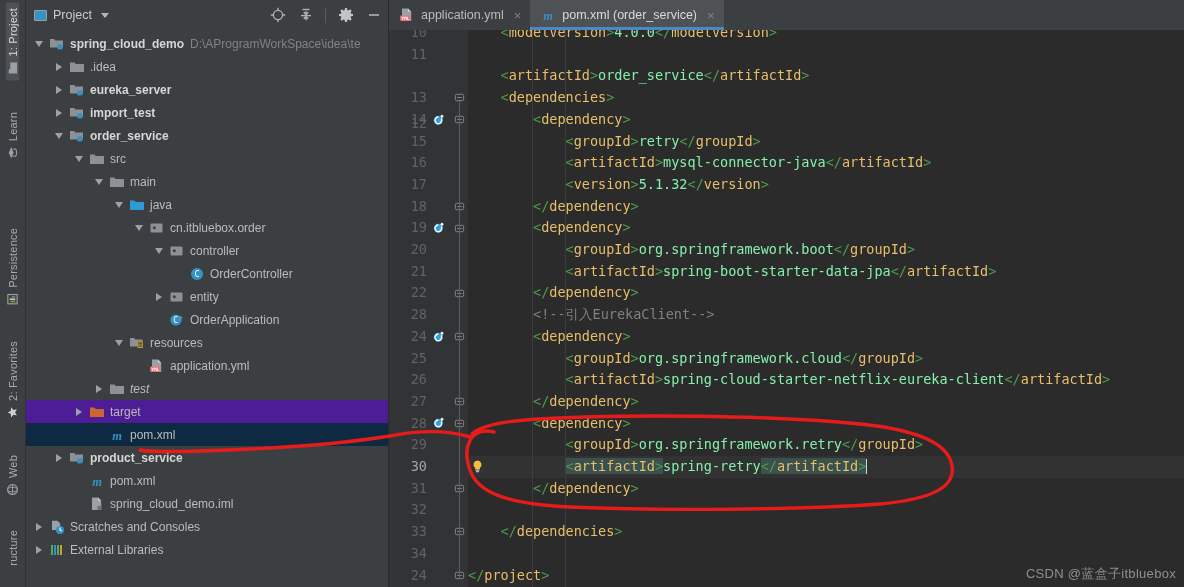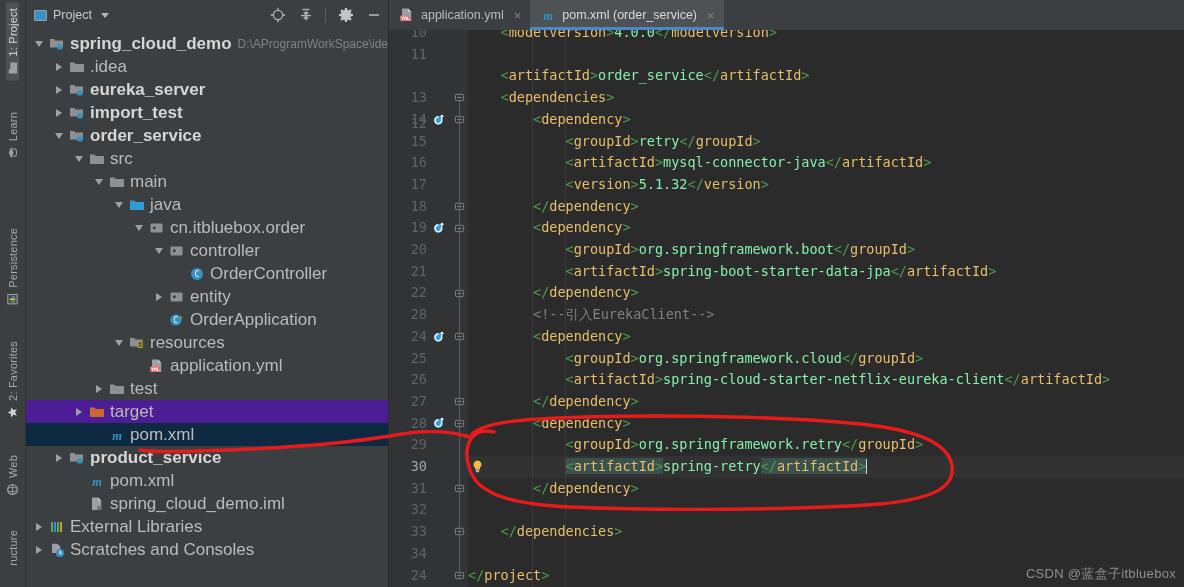--- a/index.html
+++ b/index.html
@@ -67,21 +67,21 @@
   .arrow { width: 13px; height: 13px; flex: 0 0 13px; display: flex; align-items: center; justify-content: center; }
   .arrow.r::after {
     content: ''; width: 0; height: 0; border-top: 4.5px solid transparent;
     border-bottom: 4.5px solid transparent; border-left: 6px solid #9da1a4;
   }
   .arrow.d::after {
     content: ''; width: 0; height: 0; border-left: 4.5px solid transparent;
     border-right: 4.5px solid transparent; border-top: 6px solid #9da1a4;
   }
   .ico { width: 16px; height: 16px; flex: 0 0 16px; margin-right: 5px; position: relative; display:inline-block;}
-  .lbl { font-size: 17px; }
+  .lbl { font-size: 12px; }
   .lbl.b { font-weight: bold; color: #d6d6d6; }
   .path { color: #7f8386; font-size: 12px; margin-left: 6px; }
 
   
   .editor-wrap { flex: 1 1 auto; display: flex; flex-direction: column; background: #2b2b2b; position: relative; }
   .tabbar { height: 30px; background: #3c3f41; display: flex; align-items: stretch; }
   .etab {
     display: flex; align-items: center; gap: 6px; padding: 0 9px 0 10px;
     font-size: 12.5px; color: #bbbbbb; position: relative; cursor: default;
   }
@@ -341,21 +341,21 @@
         <div class="row" style="padding-left: 106px;">
           <span class="arrow" style="margin-right: 4px;"></span>
           <span class="ico"><svg viewBox="0 0 16 16" width="16" height="16">
               <path d="M3 1.5h6l3.2 3.2V14H3z" fill="#9aa0a6"></path>
               <path d="M9 1.5l3.2 3.2H9z" fill="#c7cbcf"></path>
               <rect x="1.2" y="8.4" width="10.2" height="5.6" rx="1" fill="#e4737b"></rect>
               <text x="6.3" y="12.8" font-size="4.6" font-family="monospace" fill="#fff" text-anchor="middle" font-weight="bold">YML</text>
             </svg></span>
           <span class="lbl">application.yml</span>
         </div>
-        <div class="row" style="padding-left: 66px;">
+        <div class="row" style="padding-left: 66px; font-style: italic;">
           <span class="arrow r" style="margin-right: 4px;"></span>
           <span class="ico"><svg viewBox="0 0 16 16" width="16" height="16">
               <path d="M1 3.5h4.4L6.7 5H15v8H1z" fill="#8d9195"></path>
             </svg></span>
           <span class="lbl">test</span>
         </div>
         <div class="row sel-target" style="padding-left: 46px;">
           <span class="arrow r" style="margin-right: 4px;"></span>
           <span class="ico"><svg viewBox="0 0 16 16" width="16" height="16">
               <path d="M1 3.5h4.4L6.7 5H15v8H1z" fill="#cc6633"></path>
@@ -385,39 +385,39 @@
           <span class="lbl">pom.xml</span>
         </div>
         <div class="row" style="padding-left: 46px;">
           <span class="arrow" style="margin-right: 4px;"></span>
           <span class="ico"><svg viewBox="0 0 16 16" width="16" height="16">
               <path d="M3 1.5h6l3.2 3.2V14H3z" fill="#9aa0a6"></path>
               <path d="M9 1.5l3.2 3.2H9z" fill="#c7cbcf"></path>
               <rect x="8.5" y="10" width="4" height="4" fill="#6e7276"></rect>
             </svg></span>
           <span class="lbl">spring_cloud_demo.iml</span>
+        </div>
+        <div class="row" style="padding-left: 6px;">
+          <span class="arrow r" style="margin-right: 4px;"></span>
+          <span class="ico"><svg viewBox="0 0 16 16" width="16" height="16">
+              <path d="M3 1.8h5.4l2.8 2.8V11H3z" fill="#9aa0a6"></path>
+              <circle cx="11" cy="11" r="4" fill="#3592c4"></circle>
+              <path d="M11 8.6V11l1.7 1" stroke="#fff" stroke-width="1.1" fill="none"></path>
+            </svg></span>
+          <span class="lbl">Scratches and Consoles</span>
         </div>
         <div class="row" style="padding-left: 6px;">
           <span class="arrow r" style="margin-right: 4px;"></span>
           <span class="ico"><svg viewBox="0 0 16 16" width="16" height="16">
               <rect x="2" y="3" width="2" height="10" fill="#59a869"></rect>
               <rect x="5" y="3" width="2" height="10" fill="#3592c4"></rect>
               <rect x="8" y="3" width="2" height="10" fill="#59a869"></rect>
               <rect x="11" y="3" width="2" height="10" fill="#c9a227"></rect>
             </svg></span>
           <span class="lbl">External Libraries</span>
-        </div>
-        <div class="row" style="padding-left: 6px;">
-          <span class="arrow r" style="margin-right: 4px;"></span>
-          <span class="ico"><svg viewBox="0 0 16 16" width="16" height="16">
-              <path d="M3 1.8h5.4l2.8 2.8V11H3z" fill="#9aa0a6"></path>
-              <circle cx="11" cy="11" r="4" fill="#3592c4"></circle>
-              <path d="M11 8.6V11l1.7 1" stroke="#fff" stroke-width="1.1" fill="none"></path>
-            </svg></span>
-          <span class="lbl">Scratches and Consoles</span>
         </div>
       </div>
   </div>
 
   <div class="editor-wrap">
     <div class="tabbar" id="tabbar">
         <div class="etab">
           <span class="ico" style="margin-right: 0px;"><svg viewBox="0 0 16 16" width="16" height="16">
               <path d="M3 1.5h6l3.2 3.2V14H3z" fill="#9aa0a6"></path>
               <path d="M9 1.5l3.2 3.2H9z" fill="#c7cbcf"></path>

